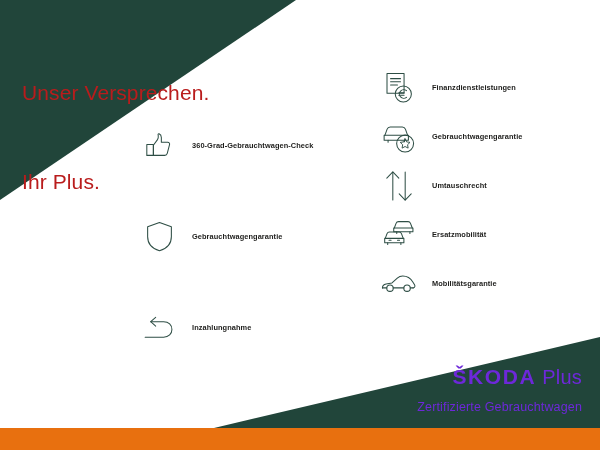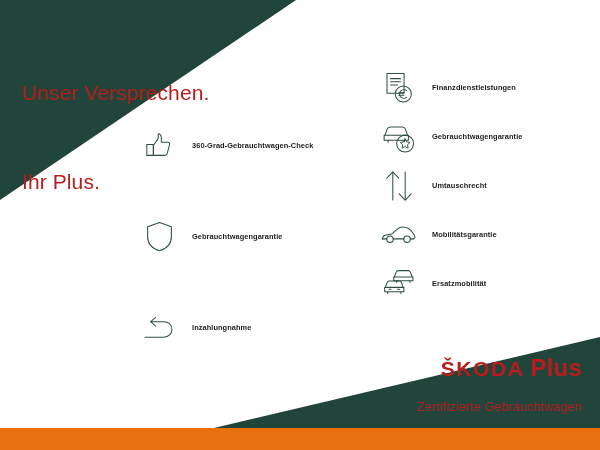--- a/index.html
+++ b/index.html
@@ -82,41 +82,41 @@
     white-space: nowrap;
     margin-left: 10px;
   }
 
   
   .brand {
     position: absolute;
     right: 18px;
     bottom: 36px;
     text-align: right;
-    color: #b91c1c;
+    color: #6d28d9;
   }
   .brand-row {
     display: flex;
     align-items: baseline;
     justify-content: flex-end;
     line-height: 1;
   }
   .brand-skoda {
     font-size: 21px;
     font-weight: bold;
     letter-spacing: 1.6px;
   }
   .brand-plus {
-    font-size: 24px;
-    font-weight: 700;
+    font-size: 20px;
+    font-weight: 400;
     margin-left: 6px;
     letter-spacing: 0.2px;
   }
   .brand-tagline {
-    margin-top: 20px;
+    margin-top: 13px;
     font-size: 12.5px;
     font-weight: 300;
     letter-spacing: 0.15px;
   }
 </style>
 </head>
 <body>
 
 <div id="stage">
 
@@ -208,56 +208,56 @@
           <path d="M3.0 8.6 L9.4 2 L15.8 8.6"></path>
           <path d="M22.6 2 V32"></path>
           <path d="M16.2 25.4 L22.6 32 L29.0 25.4"></path>
         </svg>
       </span>
       <span class="feature-label">Umtauschrecht</span>
     </div>
 
     <div class="feature">
       <span class="feature-icon">
+        <svg width="34" height="32" viewBox="0 0 36 34" fill="none" stroke="#2E4E45" stroke-width="1.1" stroke-linejoin="round" stroke-linecap="round">
+
+          <g>
+            <path d="M13.0 9.6 L14.9 4.6 C15.3 3.5 16.3 2.8 17.5 2.8 H27.6
+                     C28.8 2.8 29.8 3.5 30.2 4.6 L32.1 9.6"></path>
+            <path d="M12.4 9.6 H32.8 V13.6 H12.4 Z"></path>
+            <path d="M15.6 13.6 V15.3 M29.6 13.6 V15.3"></path>
+          </g>
+
+          <g>
+            <path d="M3.4 20.6 L5.3 15.6 C5.7 14.5 6.7 13.8 7.9 13.8 H18.0
+                     C19.2 13.8 20.2 14.5 20.6 15.6 L22.5 20.6"></path>
+            <path d="M2.8 20.6 H23.2 V25.2 H2.8 Z"></path>
+            <path d="M6.0 25.2 V27.0 M20.0 25.2 V27.0"></path>
+            <path d="M7.4 22.6 H9.6 M16.4 22.6 H18.6"></path>
+          </g>
+        </svg>
+      </span>
+      <span class="feature-label">Ersatzmobilität</span>
+    </div>
+
+    <div class="feature">
+      <span class="feature-icon">
         <svg width="36" height="20" viewBox="0 0 38 21" fill="none" stroke="#2E4E45" stroke-width="1.1" stroke-linejoin="round" stroke-linecap="round">
           <path d="M1.5 14.6 C1.5 12.4 3.0 11.0 5.4 10.5
                    L11.6 9.4 L17.2 4.2 C18.8 2.8 20.8 2.0 22.9 2.0
                    C27.4 2.0 31.4 4.6 33.6 8.4 L35.4 11.4
                    C36.3 12.9 35.6 14.6 33.9 14.6"></path>
           <path d="M1.5 14.6 H6.1 M12.9 14.6 H24.1 M30.9 14.6 H33.9"></path>
           <circle cx="9.5" cy="14.9" r="3.4"></circle>
           <circle cx="27.5" cy="14.9" r="3.4"></circle>
         </svg>
       </span>
       <span class="feature-label">Mobilitätsgarantie</span>
     </div>
 
-    <div class="feature">
-      <span class="feature-icon">
-        <svg width="34" height="32" viewBox="0 0 36 34" fill="none" stroke="#2E4E45" stroke-width="1.1" stroke-linejoin="round" stroke-linecap="round">
-
-          <g>
-            <path d="M13.0 9.6 L14.9 4.6 C15.3 3.5 16.3 2.8 17.5 2.8 H27.6
-                     C28.8 2.8 29.8 3.5 30.2 4.6 L32.1 9.6"></path>
-            <path d="M12.4 9.6 H32.8 V13.6 H12.4 Z"></path>
-            <path d="M15.6 13.6 V15.3 M29.6 13.6 V15.3"></path>
-          </g>
-
-          <g>
-            <path d="M3.4 20.6 L5.3 15.6 C5.7 14.5 6.7 13.8 7.9 13.8 H18.0
-                     C19.2 13.8 20.2 14.5 20.6 15.6 L22.5 20.6"></path>
-            <path d="M2.8 20.6 H23.2 V25.2 H2.8 Z"></path>
-            <path d="M6.0 25.2 V27.0 M20.0 25.2 V27.0"></path>
-            <path d="M7.4 22.6 H9.6 M16.4 22.6 H18.6"></path>
-          </g>
-        </svg>
-      </span>
-      <span class="feature-label">Ersatzmobilität</span>
-    </div>
-
   </div>
 
   <div class="brand">
     <div class="brand-row">
       <span class="brand-skoda">ŠKODA</span>
       <span class="brand-plus">Plus</span>
     </div>
     <div class="brand-tagline">Zertifizierte Gebrauchtwagen</div>
   </div>
 

